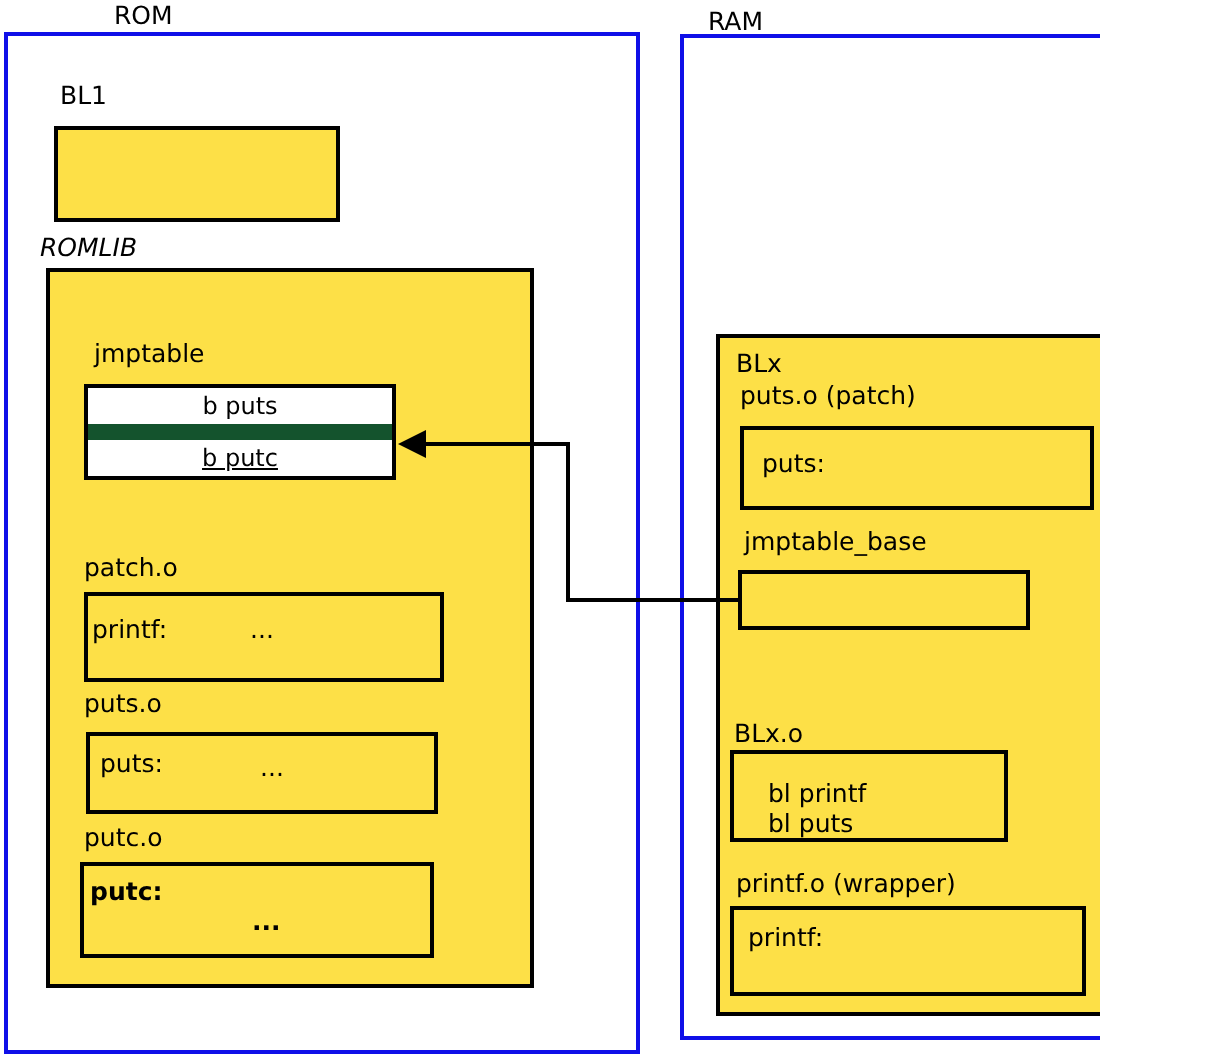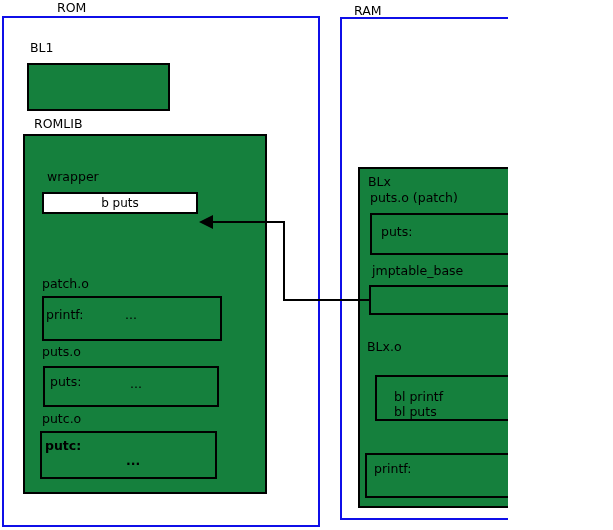--- a/index.html
+++ b/index.html
@@ -3,21 +3,21 @@
 <meta charset="utf-8">
 <style>
   html, body {
     margin: 0;
     padding: 0;
     background: #ffffff;
     font-family: "DejaVu Sans", "Liberation Sans", sans-serif;
   }
   #page {
     position: relative;
-    width: 508px;
+    width: 550px;
     height: 530px;
     background: #ffffff;
     overflow: hidden;
     font-size: 12px;
     color: #000000;
   }
   .lbl {
     position: absolute;
     font-size: 12.5px;
     line-height: 14px;
@@ -27,21 +27,21 @@
   .frame-blue {
     position: absolute;
     border: 2px solid #0f0fe8;
     box-sizing: border-box;
     background: transparent;
   }
   .box-black {
     position: absolute;
     border: 2px solid #000000;
     box-sizing: border-box;
-    background: #15803d;
+    background: #fde047;
     text-align: center;
   }
   
   #jmptable-table {
     position: absolute;
     left: 42px; top: 192px; width: 156px;
     border: 2px solid #000000;
     box-sizing: border-box;
     background: #ffffff;
   }
@@ -72,26 +72,27 @@
 
 <div id="page">
 
   <div class="lbl" style="left:57px; top:1px;">ROM</div>
 
   <div class="frame-blue" style="left:2px; top:16px; width:318px; height:511px;"></div>
 
   <div class="lbl" style="left:30px; top:41px;">BL1</div>
   <div class="box-black" style="left:27px; top:63px; width:143px; height:48px;"></div>
 
-  <div class="lbl" style="left:34px; top:117px;">ROMLIB</div>
+  <div class="lbl" style="left:20px; top:117px;font-style:italic;">ROMLIB</div>
   <div class="box-black" style="left:23px; top:134px; width:244px; height:360px;"></div>
 
-  <div class="lbl" style="left:47px; top:170px;">wrapper</div>
+  <div class="lbl" style="left:47px; top:170px;">jmptable</div>
   <div id="jmptable-table">
     <div class="jmp-row">b puts</div>
+    <div class="jmp-row">b putc</div>
   </div>
 
   <div class="lbl" style="left:42px; top:277px;">patch.o</div>
   <div class="box-black" style="left:42px; top:296px; width:180px; height:45px;">
     <span class="sym" style="left:2px; top:9px;">printf:</span>
     <span class="sym" style="left:81px; top:9px;">...</span>
   </div>
 
   <div class="lbl" style="left:42px; top:345px;">puts.o</div>
   <div class="box-black" style="left:43px; top:366px; width:176px; height:41px;">
@@ -113,26 +114,27 @@
   <div class="lbl" style="left:368px; top:175px;">BLx</div>
 
   <div class="lbl" style="left:370px; top:191px;">puts.o (patch)</div>
   <div class="box-black" style="left:370px; top:213px; width:177px; height:42px;">
     <span class="sym" style="left:9px; top:9px;">puts:</span>
   </div>
 
   <div class="lbl" style="left:372px; top:264px;">jmptable_base</div>
   <div class="box-black" style="left:369px; top:285px; width:146px; height:30px;"></div>
 
-  <div class="lbl" style="left:367px; top:340px;">BLx.o</div>
-  <div class="box-black" style="left:365px; top:375px; width:139px; height:46px;margin-left:10px;">
+  <div class="lbl" style="left:367px; top:360px;">BLx.o</div>
+  <div class="box-black" style="left:365px; top:375px; width:139px; height:46px;">
     <span class="sym" style="left:17px; top:12px;">bl printf</span>
     <span class="sym" style="left:17px; top:27px;">bl puts</span>
   </div>
 
+  <div class="lbl" style="left:368px; top:435px;">printf.o (wrapper)</div>
   <div class="box-black" style="left:365px; top:453px; width:178px; height:45px;">
     <span class="sym" style="left:7px; top:6px;">printf:</span>
   </div>
 
   <div class="line-seg" style="left:211px; top:221px; width:74px; height:2px;"></div>
   <div class="line-seg" style="left:283px; top:221px; width:2px; height:80px;"></div>
   <div class="line-seg" style="left:284px; top:299px; width:86px; height:2px;"></div>
   <div class="arrowhead-left" style="left:199px; top:215px;"></div>
 
 </div>

